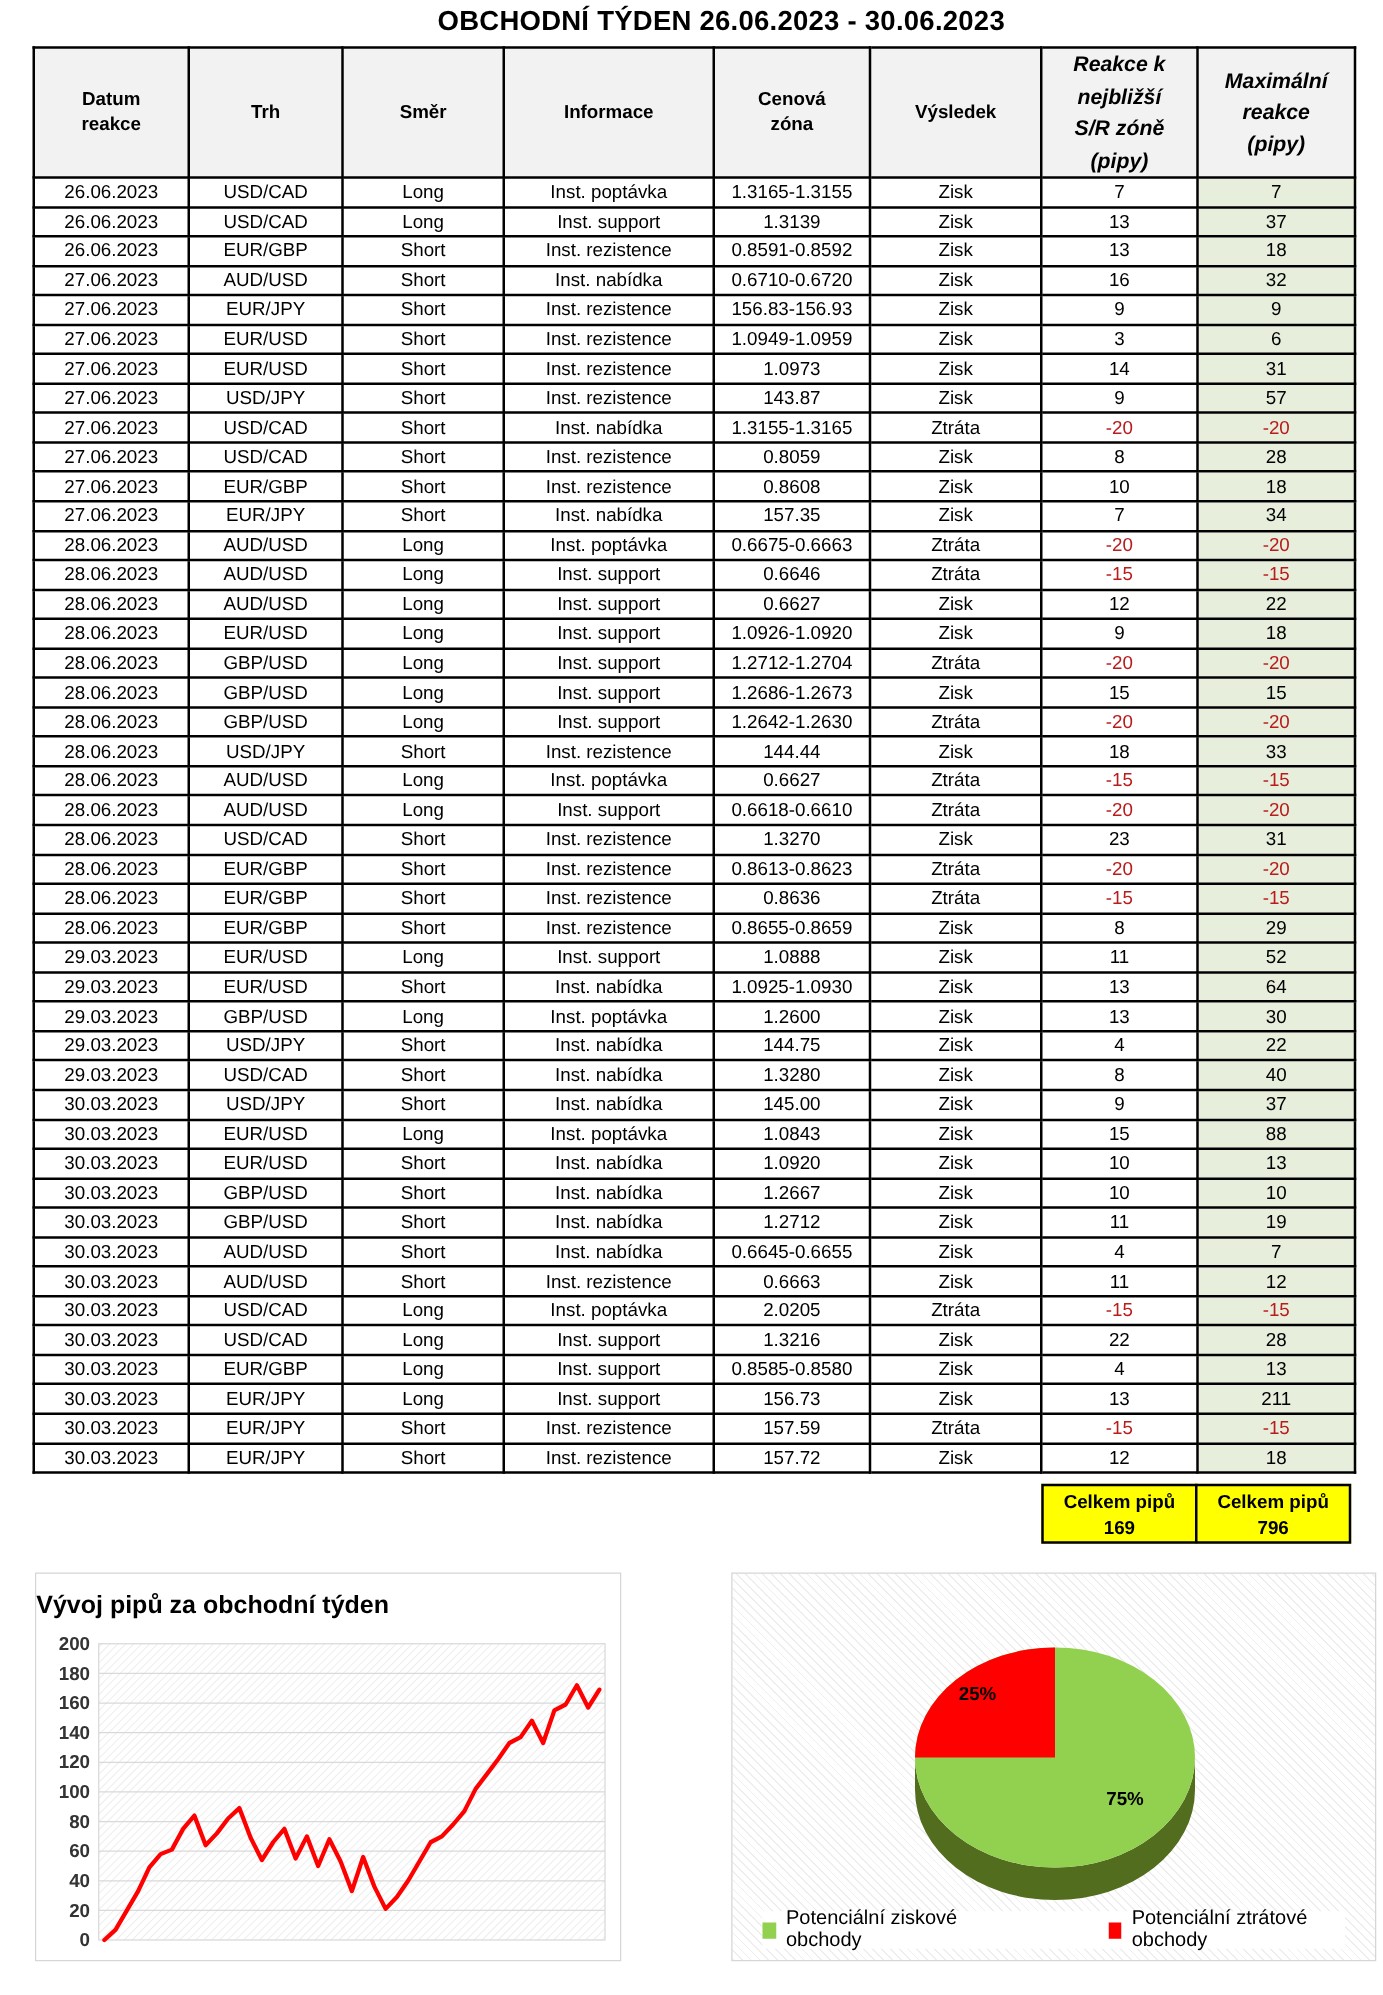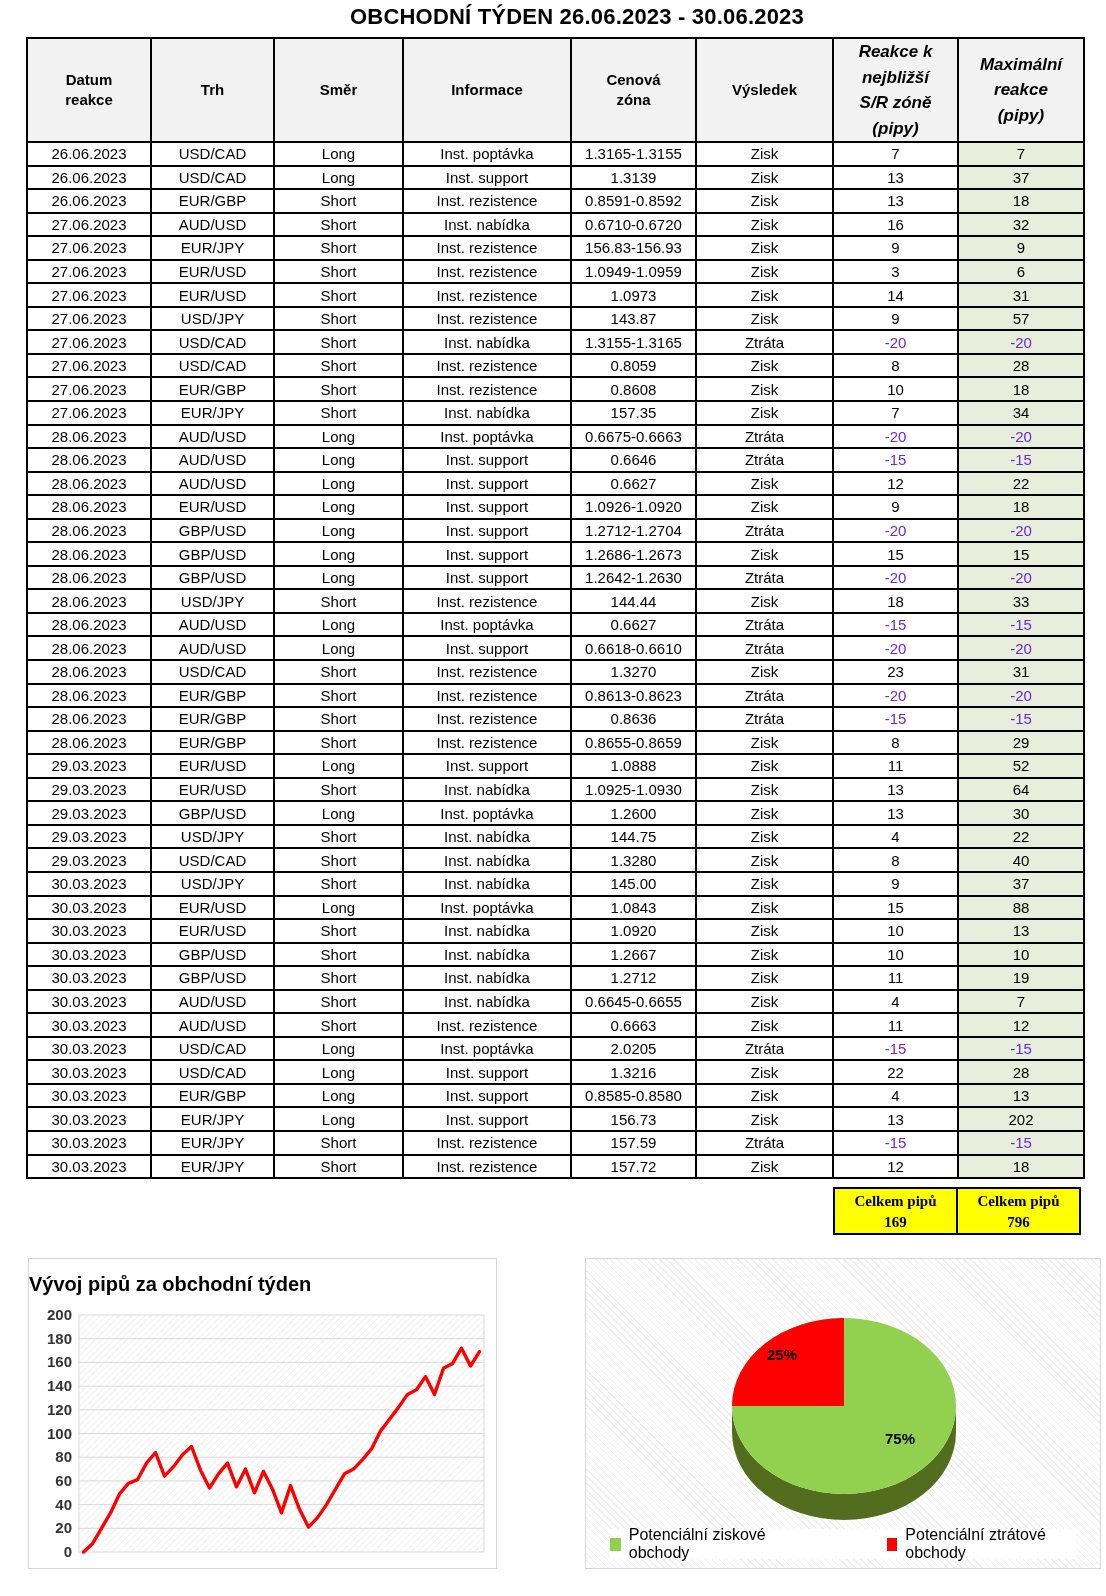--- a/index.html
+++ b/index.html
@@ -10,23 +10,23 @@
                 font-size:22px; font-weight:bold; letter-spacing:0.2px;padding-left:24px; }
 
   table.trades { position:absolute; left:26px; top:37px; width:1057px;
                  border-collapse:collapse; table-layout:fixed; }
   table.trades th, table.trades td { border:2px solid #000; text-align:center; overflow:hidden; }
   table.trades th { background:#F2F2F2; font-weight:bold; font-size:15px; line-height:1.35;
                     height:64px; padding:0 2px; }
   table.trades th.small { font-size:17px; line-height:1.5;font-style:italic; }
   table.trades td { height:21.55px; font-size:15px; line-height:21px; padding:0 2px; background:#fff; }
   table.trades td.green { background:#E7EFDC; }
-  table.trades td.neg { color:#6d28d9; }
-
-  .totals { position:absolute; left:833px; top:1187px; display:flex;font-family:Liberation Serif, serif; }
+  table.trades td.neg { color:#b91c1c; }
+
+  .totals { position:absolute; left:833px; top:1187px; display:flex; }
   .total-box { width:121px; height:42px; border:2px solid #000; background:#FFFF00;
                text-align:center; font-weight:bold; font-size:15px; padding-top:2px; }
   .total-box + .total-box { margin-left:-2px; }
   .tb-label, .tb-value { line-height:21px; }
 
   .chart-box { position:absolute; background:#fff; border:1px solid #D6D6D6; }
   #line-chart-box { left:28px; top:1258px; width:467px; height:309px; }
   #pie-chart-box  { left:585px; top:1258px; width:514px; height:309px;
     background-image: repeating-linear-gradient(45deg, #EEEEEE 0px, #EEEEEE 1px, rgba(0,0,0,0) 1px, rgba(0,0,0,0) 5px); }
   .chart-title { position:absolute; top:14px; left:0; width:100%; text-align:left;
@@ -480,21 +480,21 @@
           <td class="green">13</td>
         </tr>
         <tr>
           <td>30.03.2023</td>
           <td>EUR/JPY</td>
           <td>Long</td>
           <td>Inst. support</td>
           <td>156.73</td>
           <td>Zisk</td>
           <td>13</td>
-          <td class="green">202</td>
+          <td class="green">211</td>
         </tr>
         <tr>
           <td>30.03.2023</td>
           <td>EUR/JPY</td>
           <td>Short</td>
           <td>Inst. rezistence</td>
           <td>157.59</td>
           <td>Ztráta</td>
           <td class="neg">-15</td>
           <td class="green neg">-15</td>

